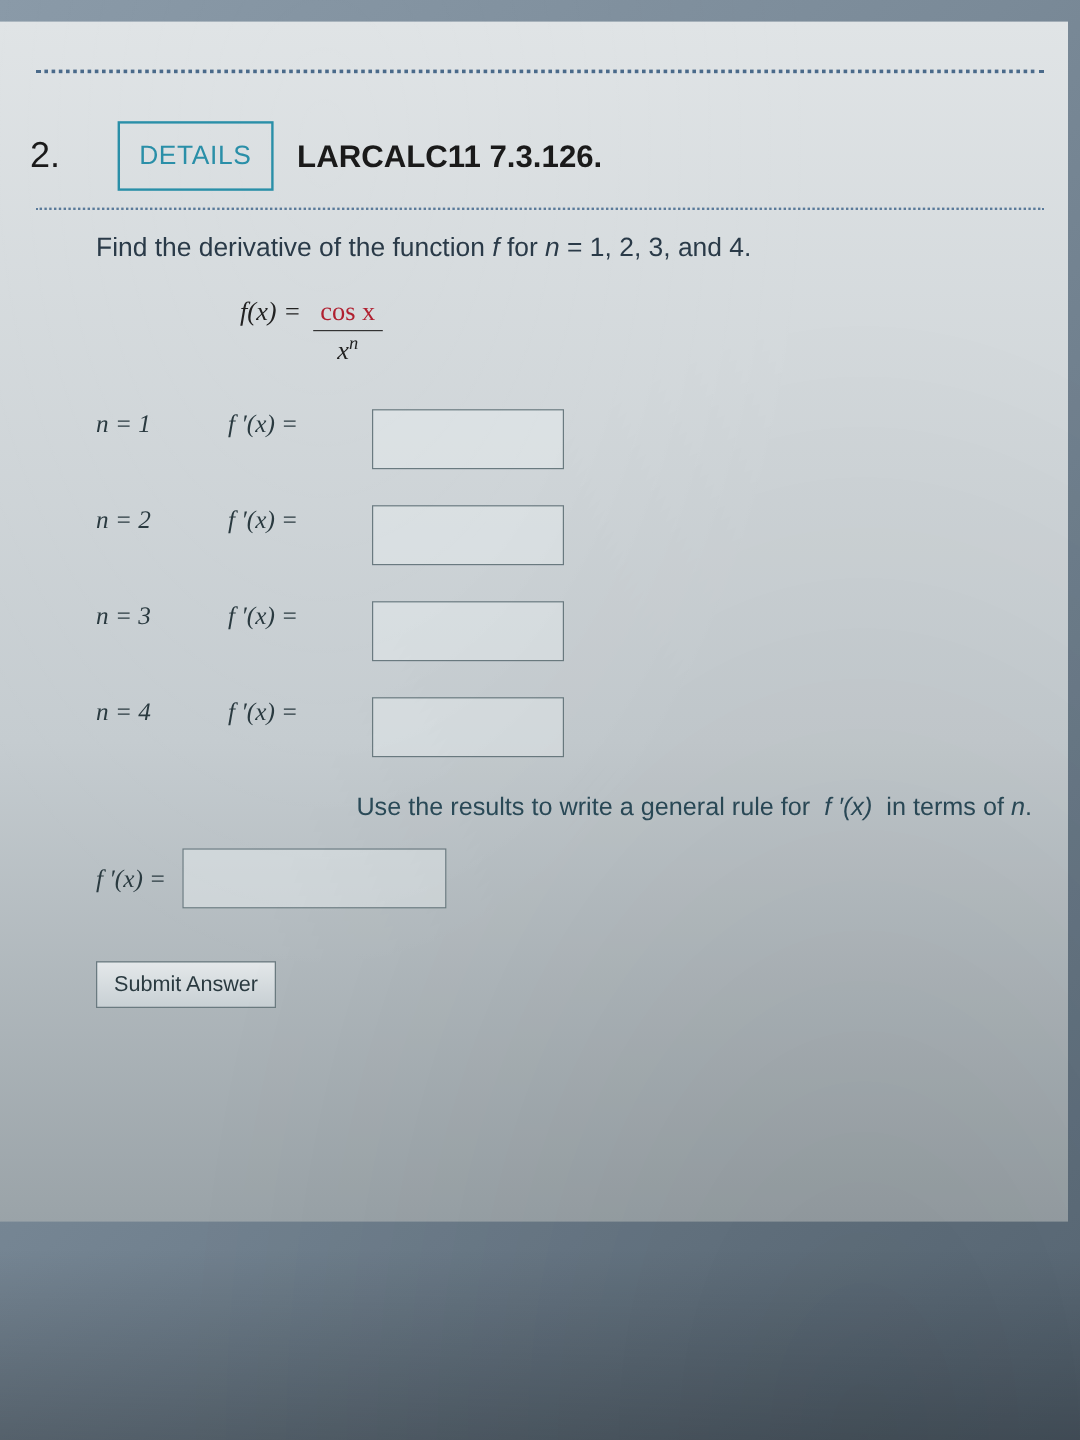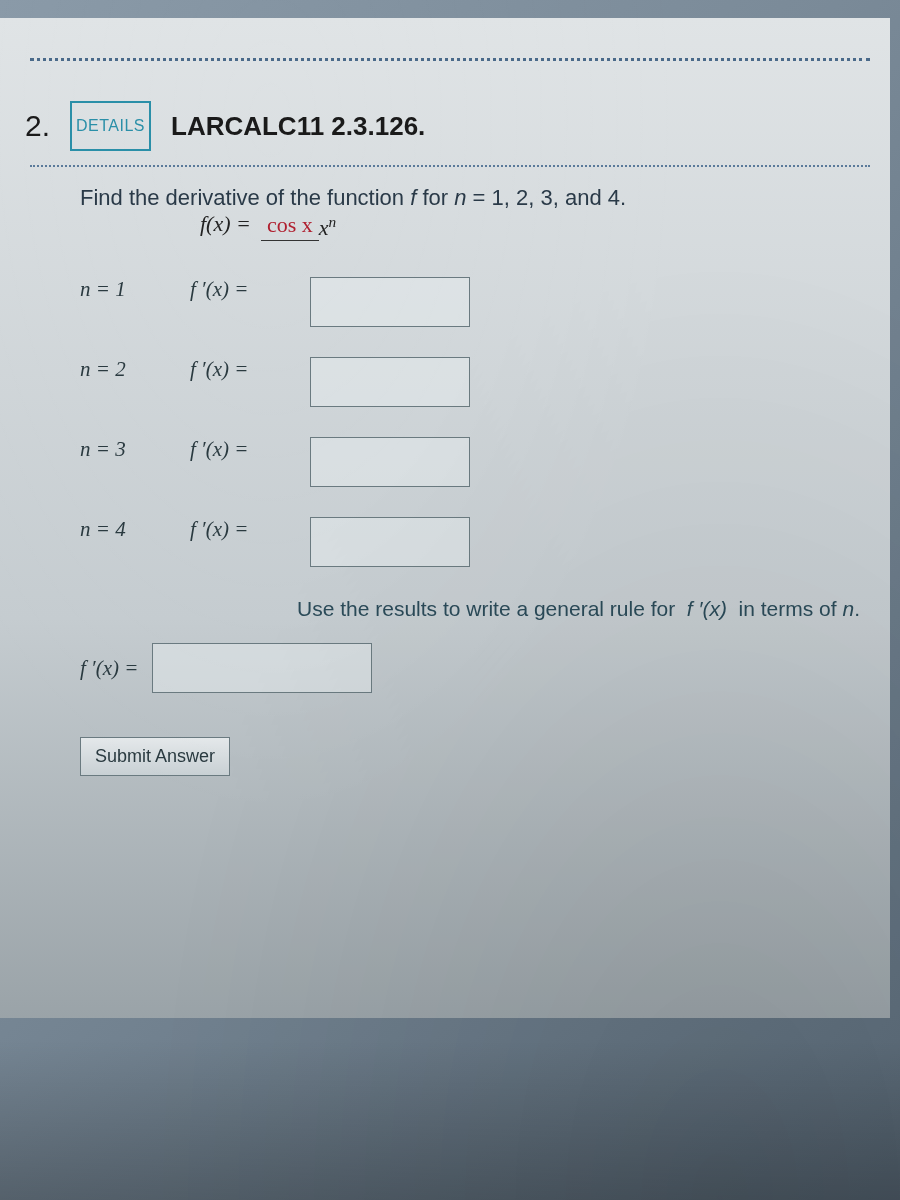--- a/index.html
+++ b/index.html
@@ -44,54 +44,56 @@
   .qnumber {
     font-size: 30px;
     color: #1a1a1a;
     width: 40px;
     text-align: right;
   }
   .details-btn {
     border: 2px solid #2a8fa8;
     background: transparent;
     color: #2a8fa8;
-    font-size: 16px;
-    padding: 14px 4px;
+    font-size: 22px;
+    padding: 14px 16px;
     letter-spacing: 0.5px;
     font-weight: 500;
+    margin-left: 28px;
   }
   .qcode {
     font-size: 26px;
     font-weight: bold;
     color: #1a1a1a;
   }
 
   .problem-body {
     padding-left: 50px;
     padding-right: 10px;
   }
   .prompt {
     font-size: 22px;
     color: #2a3a48;
+    margin-bottom: 28px;
   }
   .prompt i, .ital { font-style: italic; }
 
   
   .formula {
     display: flex;
     font-size: 22px;
     font-style: italic;
     margin-left: 120px;
     margin-bottom: 36px;
     color: #222;
     font-family: Georgia, "Times New Roman", serif;
   }
   .frac {
     display: inline-flex;
-    flex-direction: row;
+    flex-direction: column;
     align-items: center;
     margin-left: 10px;
     font-style: normal;
   }
   .frac .num {
     border-bottom: 1.5px solid #333;
     padding: 0 6px 2px 6px;
     color: #b02030;
     font-style: normal;
   }
@@ -170,21 +172,21 @@
 <body>
 
 <div class="screen">
   <div class="content-wrap">
 
     <hr class="dotted-line top-dots">
 
     <div class="qheader">
       <div class="qnumber">2.</div>
       <button class="details-btn">DETAILS</button>
-      <div class="qcode">LARCALC11 2.3.126.</div>
+      <div class="qcode">LARCALC11 7.3.126.</div>
     </div>
 
     <hr class="dotted-line thin mid-dots">
 
     <div class="problem-body">
 
       <div class="prompt">
         <span>Find the derivative of the function </span><i>f</i><span> for </span><i>n</i><span> = 1, 2, 3, and 4.</span>
       </div>
 

